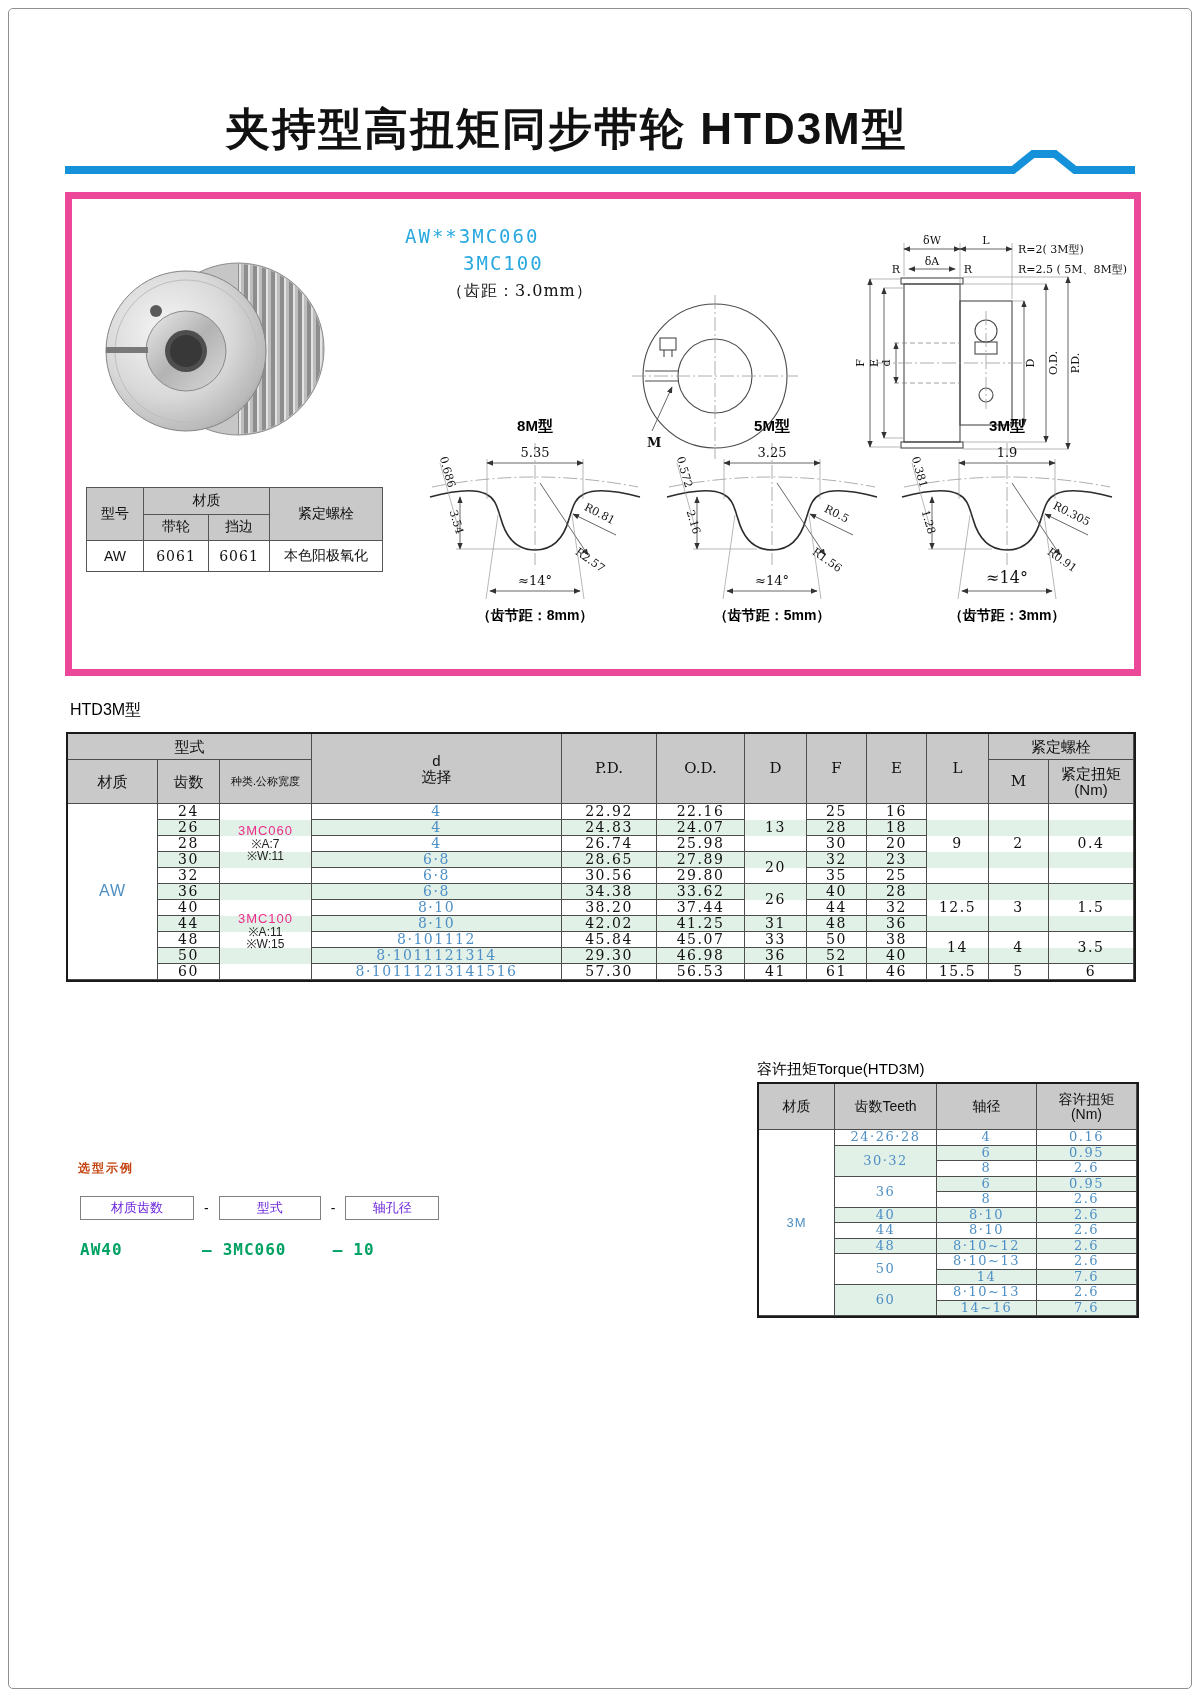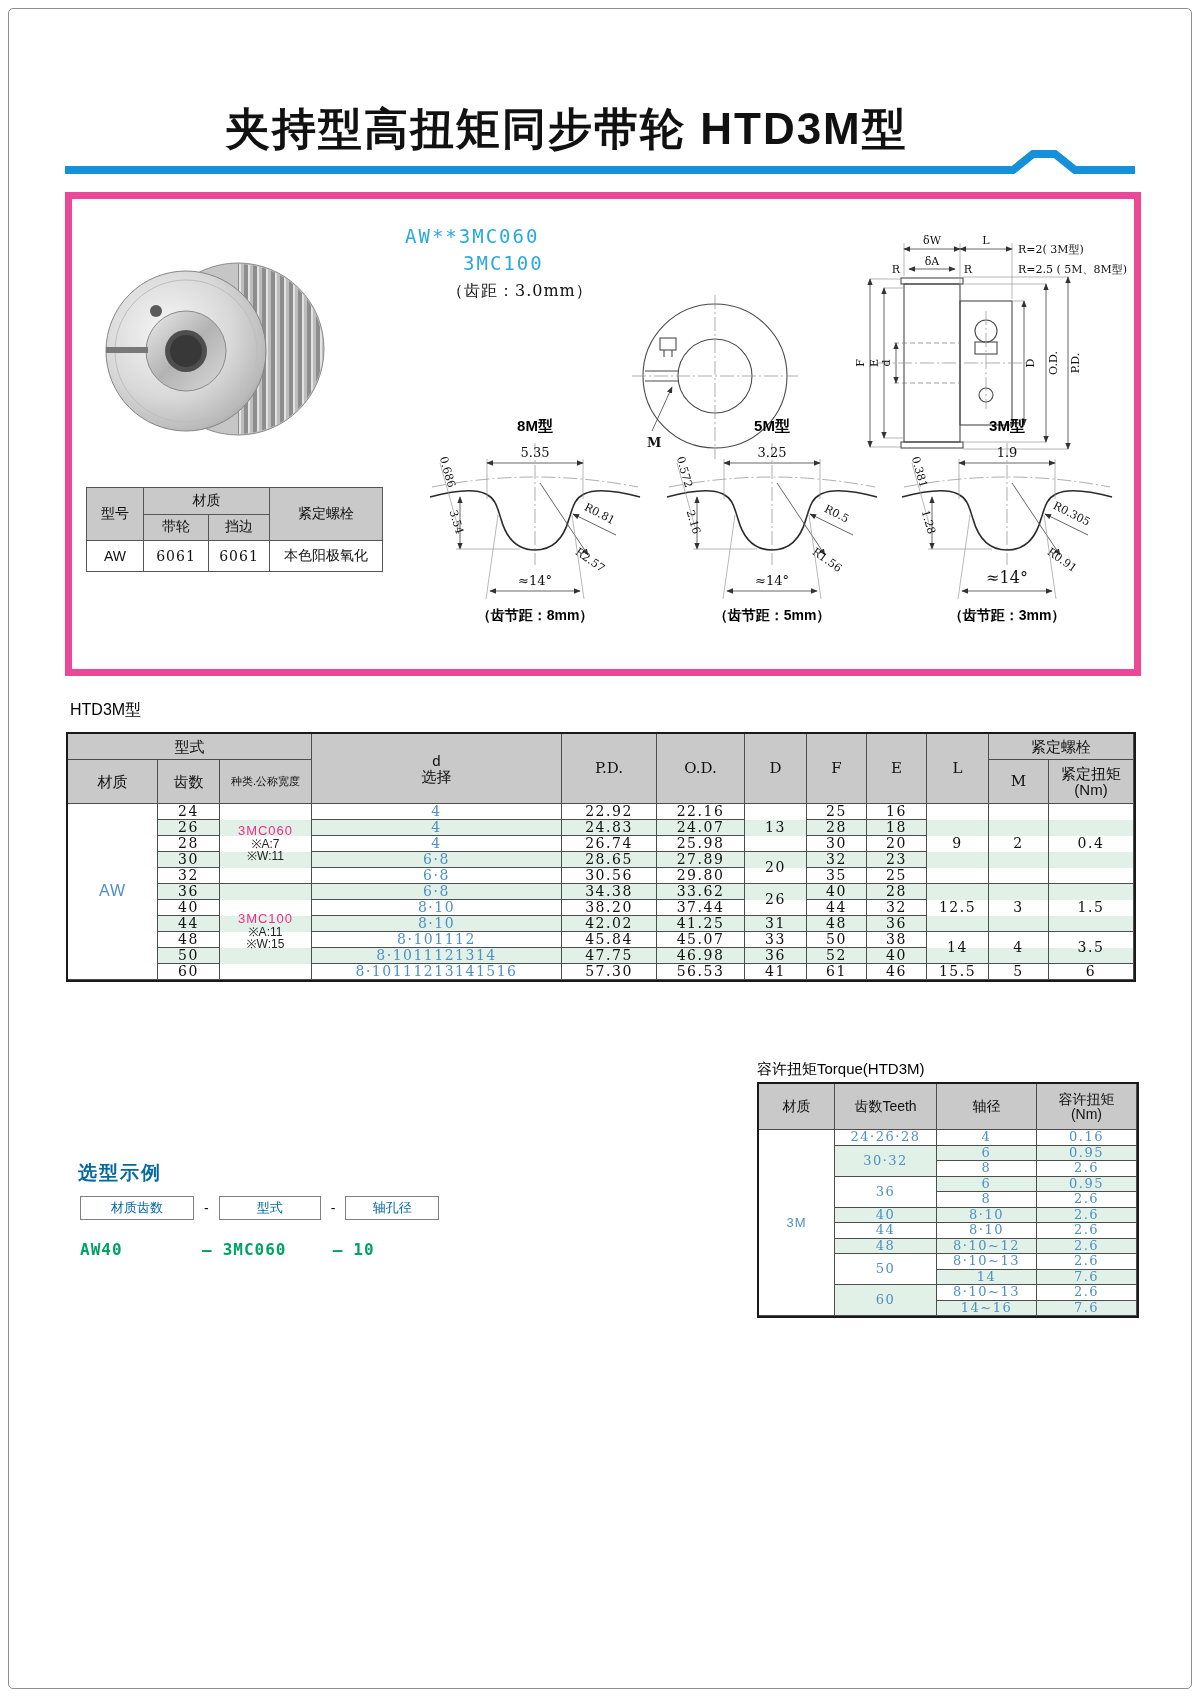--- a/index.html
+++ b/index.html
@@ -54,23 +54,23 @@
   .spanB{background:repeating-linear-gradient(180deg,#e2f1e8 0 16px,#fff 16px 32px)}
   
   #tq-title{position:absolute;left:757px;top:1060px;font-size:15px;color:#000}
   #tq{position:absolute;left:757px;top:1082px;display:grid;background:#fff;border:2px solid #1a1a1a;
       grid-template-columns:76px 102px 100px 100px;
       grid-template-rows:46px repeat(12,15.5px);
       font-family:"DejaVu Serif",serif}
   #tq .c{font-size:13px}
   #tq .hd{font-size:14px}
   
-  #sel-title{position:absolute;left:78px;top:1160px;font-size:19px;font-weight:bold;color:#0369a1;letter-spacing:2px}
+  #sel-title{position:absolute;left:78px;top:1160px;font-size:12px;font-weight:bold;color:#c2410c;letter-spacing:2px}
   #sel-boxes{position:absolute;left:80px;top:1196px;display:flex;align-items:center;gap:10px}
-  .selbox{border:1px solid #808080;height:22px;line-height:22px;text-align:center;font-size:13px;color:#0369a1}
+  .selbox{border:1px solid #808080;height:22px;line-height:22px;text-align:center;font-size:13px;color:#6d28d9}
   .b1{width:112px}.b2{width:100px}.b3{width:92px}
   .seldash{font-size:14px;color:#111}
   #sel-code{position:absolute;left:80px;top:1240px;display:flex;align-items:center;gap:10px;
     font-family:"DejaVu Sans Mono",monospace;font-size:16px;font-weight:bold;color:#00a263;letter-spacing:1px}
   .cp{text-align:left}
 </style>
 </head>
 <body>
 
 
@@ -362,21 +362,21 @@
 
   <div class="c gW" style="grid-area:3/5">22.92</div>
   <div class="c gG" style="grid-area:4/5">24.83</div>
   <div class="c gW" style="grid-area:5/5">26.74</div>
   <div class="c gG" style="grid-area:6/5">28.65</div>
   <div class="c gW" style="grid-area:7/5">30.56</div>
   <div class="c gG" style="grid-area:8/5">34.38</div>
   <div class="c gW" style="grid-area:9/5">38.20</div>
   <div class="c gG" style="grid-area:10/5">42.02</div>
   <div class="c gW" style="grid-area:11/5">45.84</div>
-  <div class="c gG" style="grid-area:12/5">47.75</div>
+  <div class="c gG" style="grid-area:12/5">29.30</div>
   <div class="c gW" style="grid-area:13/5">57.30</div>
 
   <div class="c gW" style="grid-area:3/6">22.16</div>
   <div class="c gG" style="grid-area:4/6">24.07</div>
   <div class="c gW" style="grid-area:5/6">25.98</div>
   <div class="c gG" style="grid-area:6/6">27.89</div>
   <div class="c gW" style="grid-area:7/6">29.80</div>
   <div class="c gG" style="grid-area:8/6">33.62</div>
   <div class="c gW" style="grid-area:9/6">37.44</div>
   <div class="c gG" style="grid-area:10/6">41.25</div>

